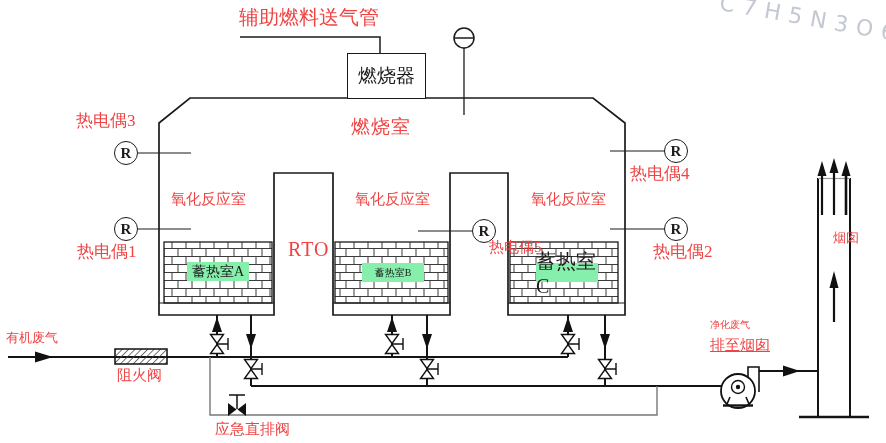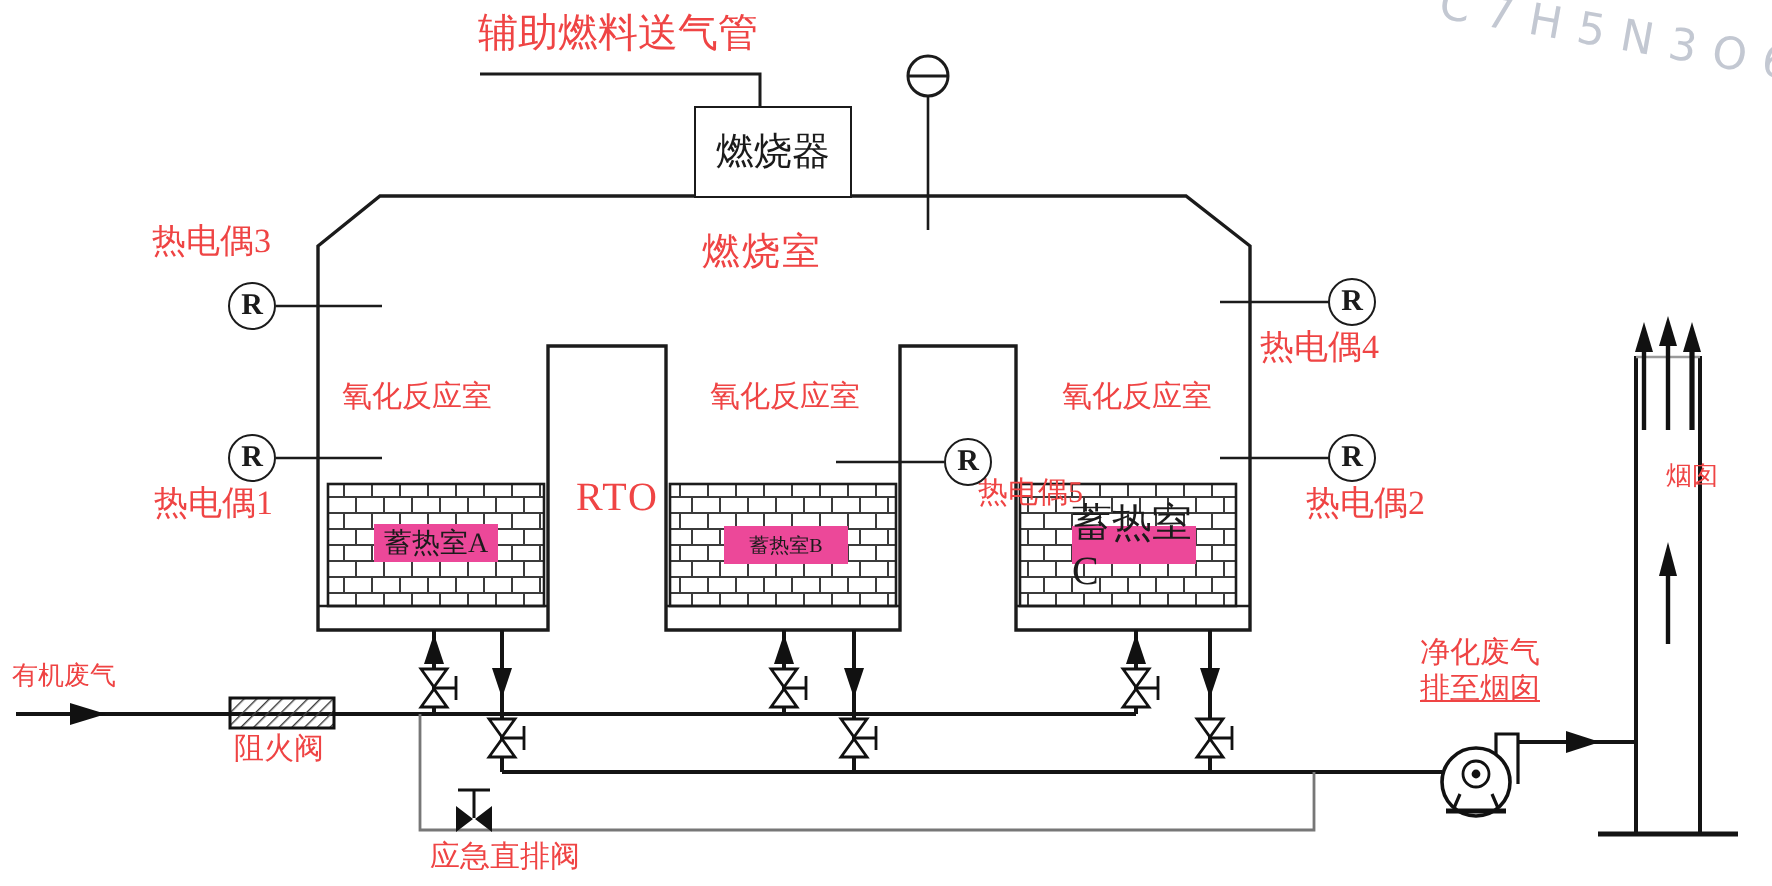--- a/index.html
+++ b/index.html
@@ -10,21 +10,21 @@
   .stage svg{position:absolute;left:0;top:0;}
   .lbl{position:absolute;white-space:nowrap;line-height:1.15;color:#ef4444;}
   .tc-circle{
     position:absolute;width:24px;height:24px;box-sizing:border-box;
     border:1.7px solid #1b1b1b;border-radius:50%;background:#fff;
     display:flex;align-items:center;justify-content:center;
     font-size:15px;font-weight:bold;z-index:3;
   }
   .box-label{
     position:absolute;box-sizing:border-box;display:flex;align-items:center;justify-content:center;
-    background:#ec4899;z-index:2;
+    background:#86efac;z-index:2;
   }
   .burner{
     position:absolute;left:347px;top:53px;width:79px;height:46px;box-sizing:border-box;
     border:1.7px solid #1b1b1b;background:#fff;display:flex;align-items:center;justify-content:center;
     font-size:19px;z-index:2;
   }
   .watermark{
     position:absolute;left:722px;top:-10px;font-family:"DejaVu Sans","Liberation Sans",sans-serif;
     font-size:22px;letter-spacing:8px;color:#c3c8d2;transform:rotate(10deg);transform-origin:left top;
     z-index:4;
@@ -188,17 +188,17 @@
 
   <div class="tc-circle" style="left:664px;top:217px;">R</div>
   <div class="lbl" style="left:641px;top:242px;font-size:17px;margin-left:12px;">热电偶2</div>
 
   <div class="tc-circle" style="left:472px;top:219px;">R</div>
   <div class="lbl" style="left:448px;top:239px;font-size:15px;margin-left:41px;">热电偶5</div>
 
   <div class="lbl" style="left:6px;top:331px;font-size:13px;">有机废气</div>
   <div class="lbl" style="left:117px;top:367px;font-size:15px;">阻火阀</div>
   <div class="lbl" style="left:215px;top:421px;font-size:15px;">应急直排阀</div>
-  <div class="lbl" style="left:710px;top:319px;font-size:15px;">净化废气</div>
+  <div class="lbl" style="left:710px;top:319px;font-size:10px;">净化废气</div>
   <div class="lbl" style="left:710px;top:337px;font-size:15px;text-decoration:underline;">排至烟囱</div>
   <div class="lbl" style="left:818px;top:231px;width:56px;text-align:center;font-size:13px;">烟囱</div>
 
 </div>
 
 </body></html>

